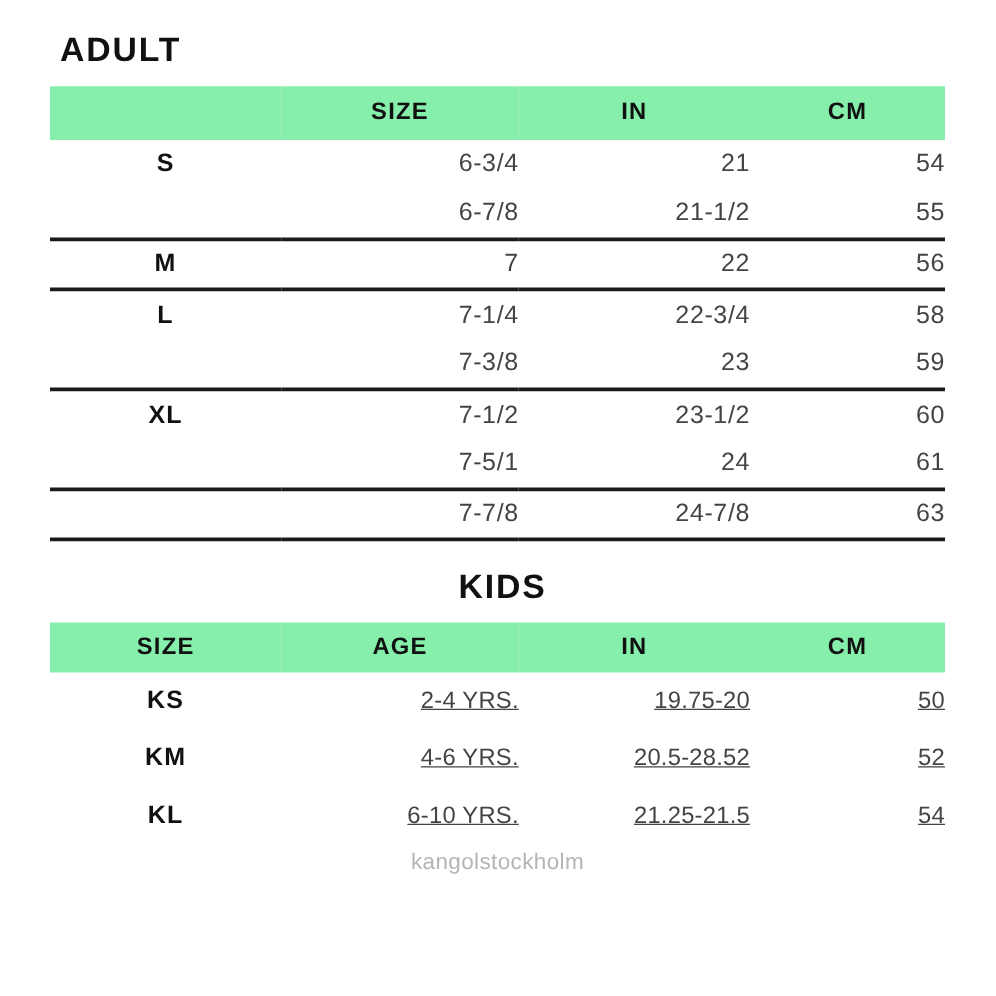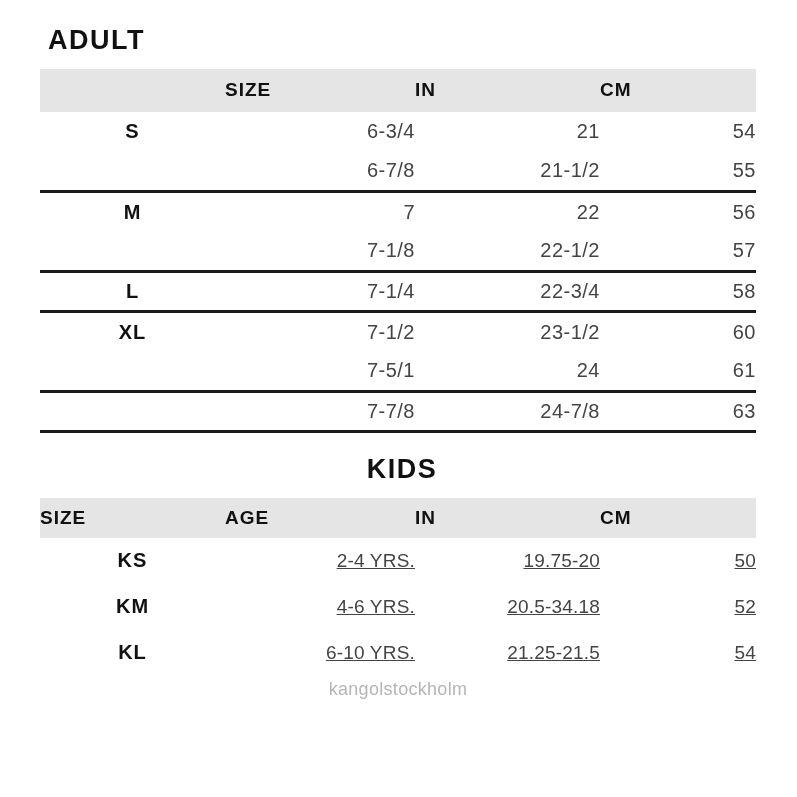--- a/index.html
+++ b/index.html
@@ -36,26 +36,26 @@
     width: 716px;
     border-collapse: collapse;
     table-layout: fixed;
   }
   col.c1 { width: 185px; }
   col.c2 { width: 190px; }
   col.c3 { width: 185px; }
   col.c4 { width: 156px; }
   thead th {
     height: 43px;
-    background: #e5e5e5;
+    background: #86efac;
     font-size: 19px;
     font-weight: bold;
     letter-spacing: 1px;
     color: #111111;
-    text-align: left;
+    text-align: center;
     vertical-align: middle;
     padding: 0;
   }
   table.kids-table thead th {
     height: 40px;
   }
   tbody.group {
     border-bottom: 3px solid #1a1a1a;
   }
   tbody tr {
@@ -134,34 +134,34 @@
       </tr>
     </tbody>
 
     <tbody class="group">
       <tr>
         <th class="size-label">M</th>
         <td class="data">7</td>
         <td class="data">22</td>
         <td class="data">56</td>
       </tr>
-      <tr>
-        <th class="size-label"></th>
-        <td class="data">7-1/8</td>
-        <td class="data">22-1/2</td>
-        <td class="data">57</td>
-      </tr>
     </tbody>
 
     <tbody class="group">
       <tr>
         <th class="size-label">L</th>
         <td class="data">7-1/4</td>
         <td class="data">22-3/4</td>
         <td class="data">58</td>
+      </tr>
+      <tr>
+        <th class="size-label"></th>
+        <td class="data">7-3/8</td>
+        <td class="data">23</td>
+        <td class="data">59</td>
       </tr>
     </tbody>
 
     <tbody class="group">
       <tr>
         <th class="size-label">XL</th>
         <td class="data">7-1/2</td>
         <td class="data">23-1/2</td>
         <td class="data">60</td>
       </tr>
@@ -203,21 +203,21 @@
     <tbody>
       <tr>
         <th class="size-label">KS</th>
         <td class="data">2-4 YRS.</td>
         <td class="data">19.75-20</td>
         <td class="data">50</td>
       </tr>
       <tr>
         <th class="size-label">KM</th>
         <td class="data">4-6 YRS.</td>
-        <td class="data">20.5-34.18</td>
+        <td class="data">20.5-28.52</td>
         <td class="data">52</td>
       </tr>
       <tr>
         <th class="size-label">KL</th>
         <td class="data">6-10 YRS.</td>
         <td class="data">21.25-21.5</td>
         <td class="data">54</td>
       </tr>
     </tbody>
   </table>

